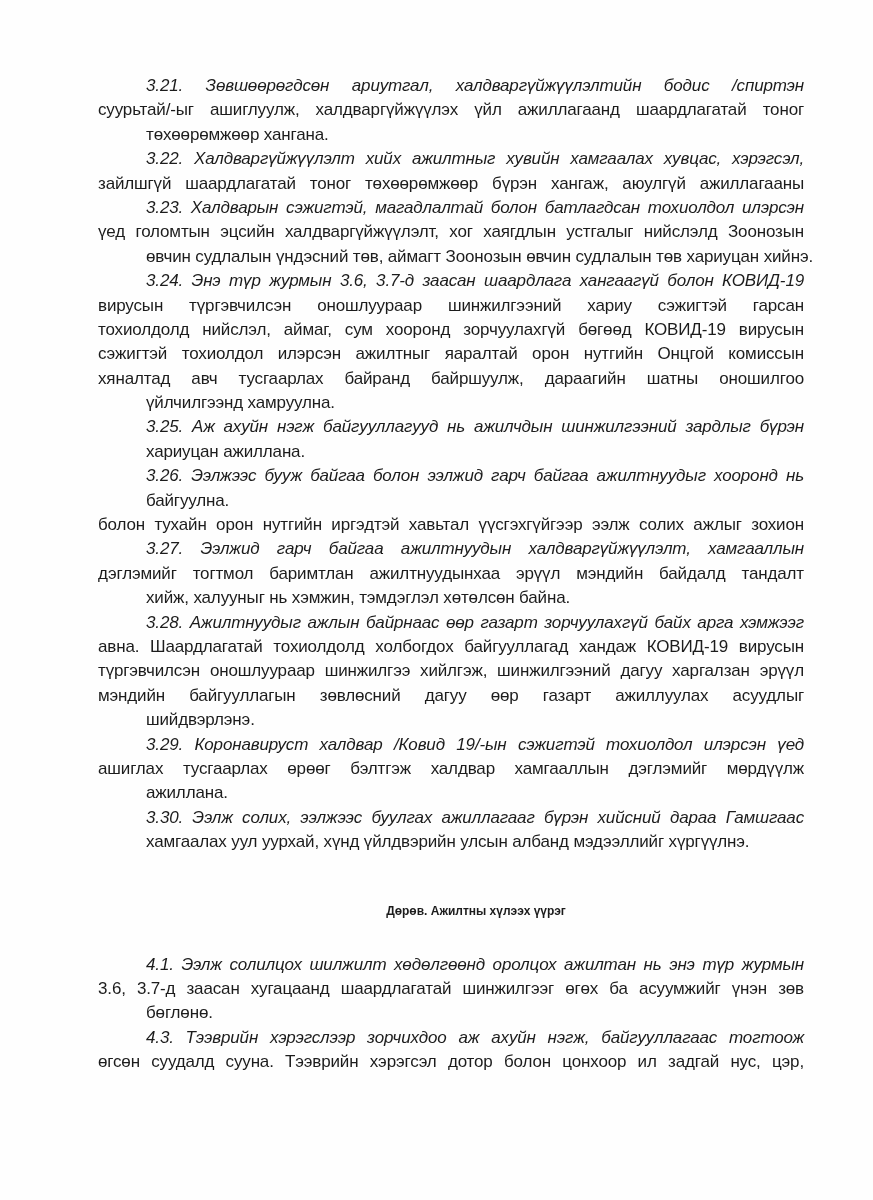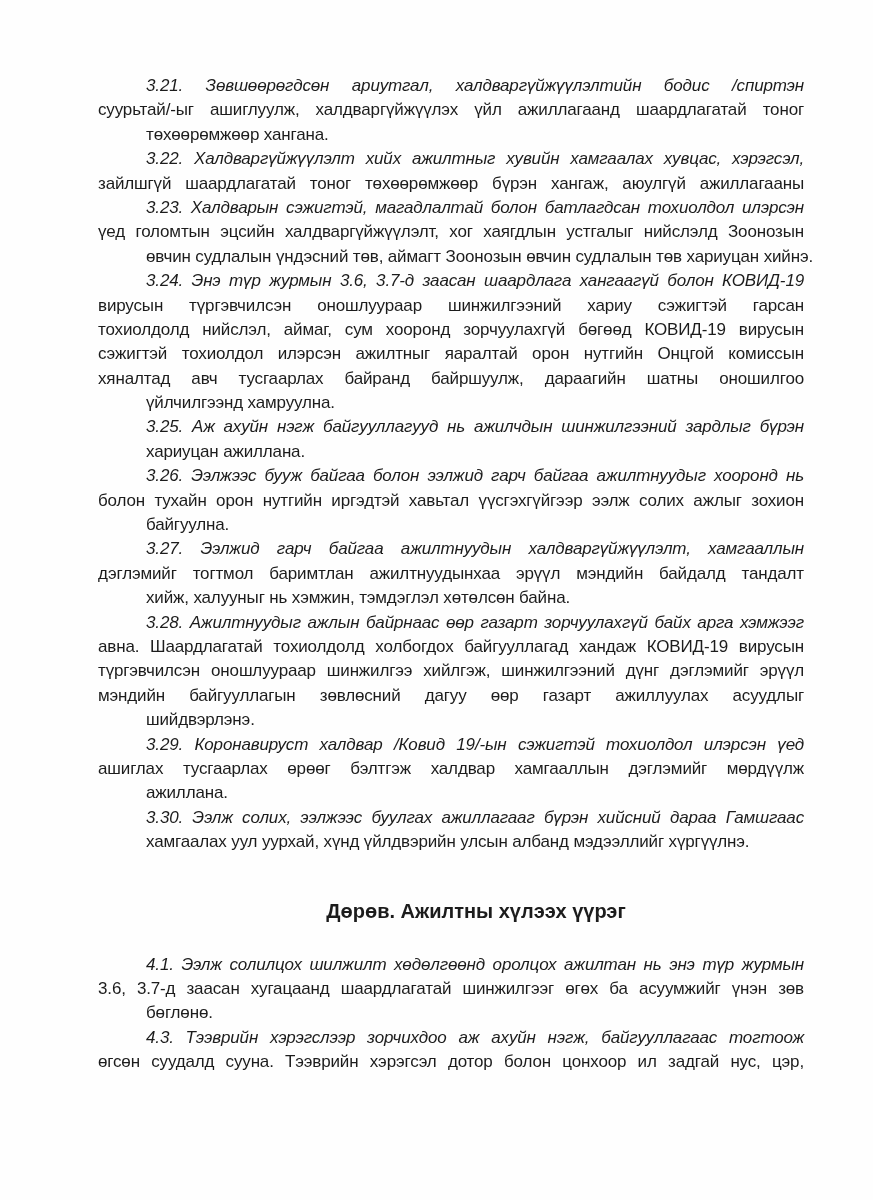--- a/index.html
+++ b/index.html
@@ -39,21 +39,21 @@
       height: 24.4px;
       font-stretch: condensed;
       letter-spacing: -0.15px;
     }
     .line.first { padding-left: 48px; font-style: italic; }
     .line.last { text-align-last: left; margin-left: 48px; }
     .heading {
       margin: 18px 0 0 0;
       text-align: center;
       font-weight: bold;
-      font-size: 20px;
+      font-size: 12px;
       line-height: 24px;
       height: 24px;
       padding-left: 50px;
     }
     .gap { height: 30px; }
   </style>
 </head>
 <body>
 
 <div class="page">
@@ -85,34 +85,34 @@
       <span class="line last">үйлчилгээнд хамруулна.</span>
     </div>
 
     <div class="para">
       <span class="line first">3.25. Аж ахуйн нэгж байгууллагууд нь ажилчдын шинжилгээний зардлыг бүрэн</span>
       <span class="line last">хариуцан ажиллана.</span>
     </div>
 
     <div class="para">
       <span class="line first">3.26. Ээлжээс бууж байгаа болон ээлжид гарч байгаа ажилтнуудыг хооронд нь</span>
+      <span class="line last">байгуулна.</span>
       <span class="line">болон тухайн орон нутгийн иргэдтэй хавьтал үүсгэхгүйгээр ээлж солих ажлыг зохион</span>
-      <span class="line last">байгуулна.</span>
     </div>
 
     <div class="para">
       <span class="line first">3.27. Ээлжид гарч байгаа ажилтнуудын халдваргүйжүүлэлт, хамгааллын</span>
       <span class="line">дэглэмийг тогтмол баримтлан ажилтнуудынхаа эрүүл мэндийн байдалд тандалт</span>
       <span class="line last">хийж, халууныг нь хэмжин, тэмдэглэл хөтөлсөн байна.</span>
     </div>
 
     <div class="para">
       <span class="line first">3.28. Ажилтнуудыг ажлын байрнаас өөр газарт зорчуулахгүй байх арга хэмжээг</span>
       <span class="line">авна. Шаардлагатай тохиолдолд  холбогдох байгууллагад хандаж КОВИД-19 вирусын</span>
-      <span class="line">түргэвчилсэн оношлуураар шинжилгээ хийлгэж, шинжилгээний дүнг дэглэмийг эрүүл</span>
+      <span class="line">түргэвчилсэн оношлуураар шинжилгээ хийлгэж, шинжилгээний дагуу харгалзан эрүүл</span>
       <span class="line">мэндийн байгууллагын зөвлөсний дагуу өөр газарт ажиллуулах асуудлыг</span>
       <span class="line last">шийдвэрлэнэ.</span>
     </div>
 
     <div class="para">
       <span class="line first">3.29. Коронавируст халдвар /Ковид 19/-ын сэжигтэй тохиолдол илэрсэн үед</span>
       <span class="line">ашиглах тусгаарлах өрөөг бэлтгэж халдвар хамгааллын дэглэмийг мөрдүүлж</span>
       <span class="line last">ажиллана.</span>
     </div>
 

